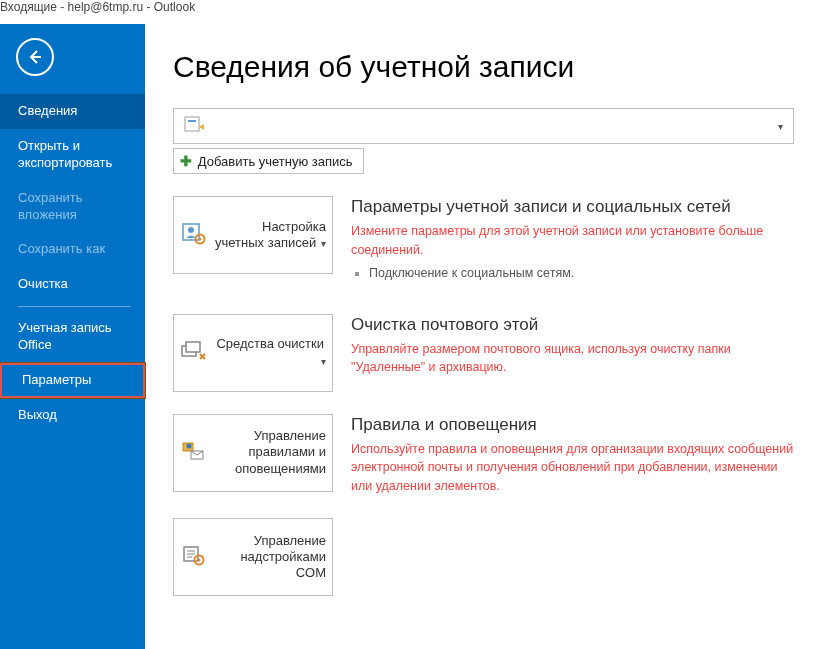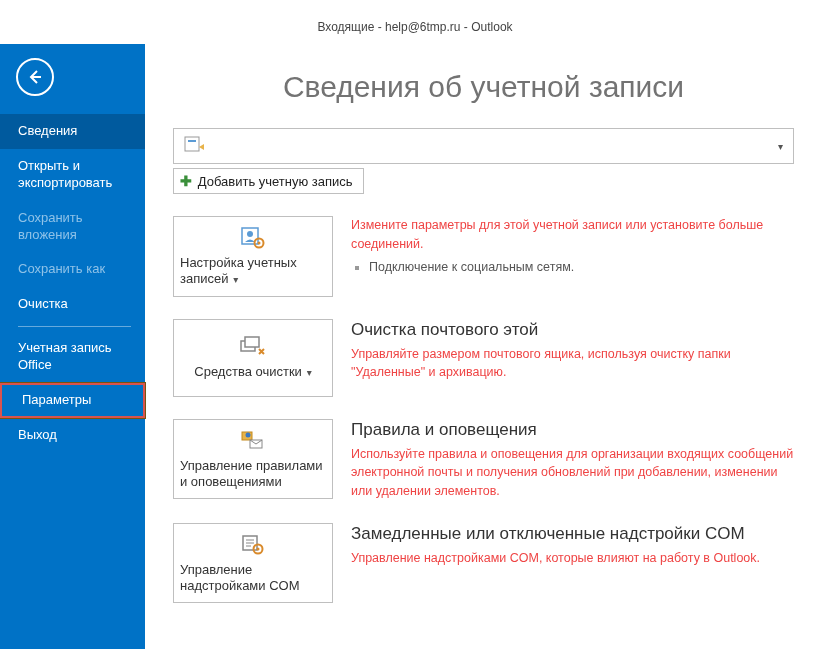--- a/index.html
+++ b/index.html
@@ -14,24 +14,23 @@
   }
   .window {
     width: 830px;
     height: 649px;
     position: relative;
     display: flex;
     flex-direction: column;
   }
   .titlebar {
     height: 24px;
-    text-align: center;
     font-size: 12px;
     color: #444;
-    padding-top: 20px;
+    padding-top: 0;
   }
   .body {
     flex: 1;
     display: flex;
     min-height: 0;
   }
   .sidebar {
     width: 145px;
     background: #0072c6;
     color: #fff;
@@ -78,23 +77,22 @@
 
   .main {
     flex: 1;
     padding: 20px 36px 20px 28px;
     overflow: auto;
     box-sizing: border-box;
   }
   .page-title {
     font-size: 30px;
     font-weight: 300;
-    color: #737373;
+    color: #000000;
     margin: 6px 0 24px 0;
-    text-align: center;
   }
 
   .account-dropdown {
     border: 1px solid #bfbfbf;
     height: 34px;
     display: flex;
     align-items: center;
     justify-content: space-between;
     padding: 0 10px;
     cursor: pointer;
@@ -124,25 +122,25 @@
     display: flex;
     gap: 18px;
     margin-top: 22px;
     align-items: flex-start;
   }
   .option-button {
     width: 160px;
     min-height: 78px;
     border: 1px solid #bfbfbf;
     display: flex;
-    flex-direction: column;
+    flex-direction: row;
     align-items: center;
     justify-content: center;
     padding: 8px 6px;
-    text-align: left;
+    text-align: right;
     font-size: 13px;
     color: #333;
     gap: 2px;
     cursor: pointer;
     box-sizing: border-box;
     line-height: 1.25;
   }
   .option-button .btn-icon {
     height: 26px;
     display: flex;
@@ -232,20 +230,21 @@
               <rect x="3" y="2" width="16" height="16" fill="none" stroke="#5b9bd5" stroke-width="1.5"></rect>
               <circle cx="11" cy="8" r="3" fill="#5b9bd5"></circle>
               <path d="M6 16 q5 -5 10 0" fill="#5b9bd5"></path>
               <circle cx="20" cy="17" r="4.5" fill="none" stroke="#d98a2b" stroke-width="2"></circle>
               <circle cx="20" cy="17" r="1.5" fill="#d98a2b"></circle>
             </svg>
           </span>
           <span><span>Настройка учетных записей</span><span class="dd-suffix"> ▾</span></span>
         </div>
         <div class="option-desc">
+          <h3>Параметры учетной записи и социальных сетей</h3>
           <p>Измените параметры для этой учетной записи или установите больше соединений.</p>
           <ul>
               <li>Подключение к социальным сетям.</li>
             </ul>
         </div>
       </div>
 
       
       <div class="option-row">
         <div class="option-button">
@@ -291,21 +290,17 @@
               <rect x="4" y="3" width="14" height="14" fill="#fff" stroke="#888" stroke-width="1.5"></rect>
               <line x1="7" y1="7" x2="15" y2="7" stroke="#888"></line>
               <line x1="7" y1="10" x2="15" y2="10" stroke="#888"></line>
               <line x1="7" y1="13" x2="12" y2="13" stroke="#888"></line>
               <circle cx="19" cy="16" r="4.5" fill="none" stroke="#d98a2b" stroke-width="2"></circle>
               <circle cx="19" cy="16" r="1.5" fill="#d98a2b"></circle>
             </svg>
           </span>
           <span>Управление надстройками COM</span>
         </div>
-        <div class="option-desc">
-          <h3>Замедленные или отключенные надстройки COM</h3>
-          <p>Управление надстройками COM, которые влияют на работу в Outlook.</p>
-        </div>
       </div>
 
     </div>
   </div>
 </div>
 
 </body></html>

